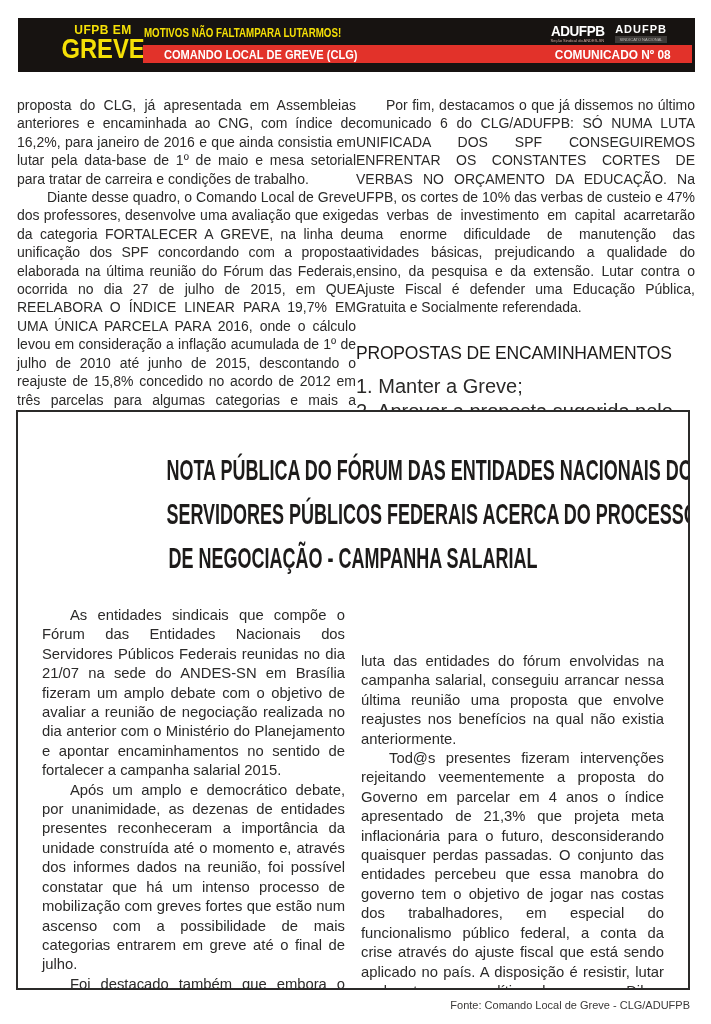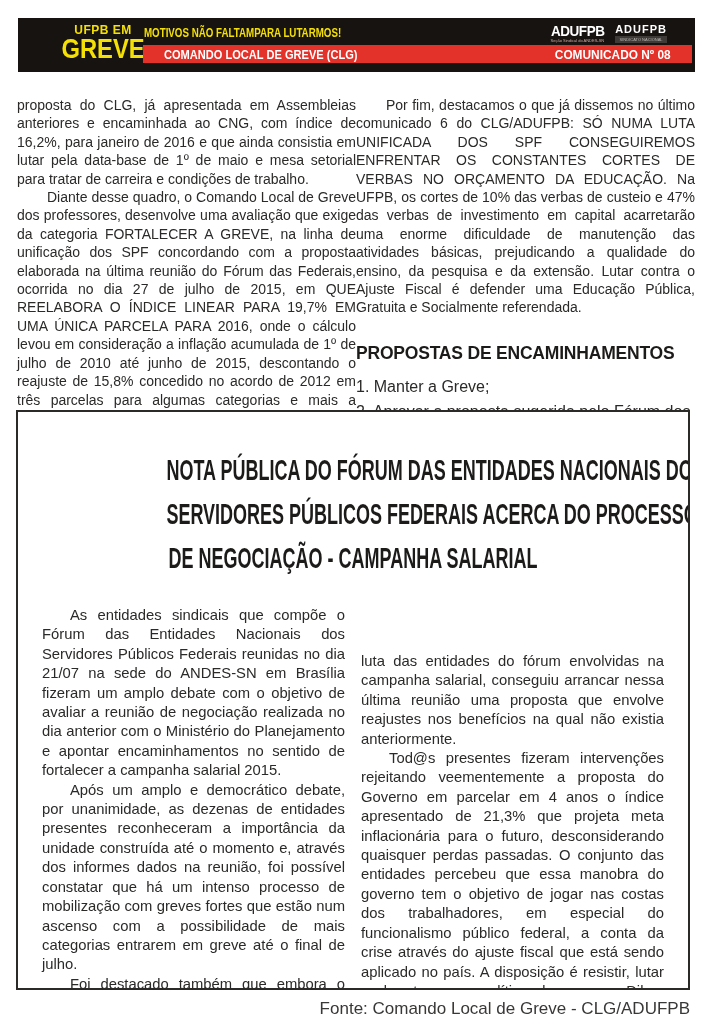--- a/index.html
+++ b/index.html
@@ -30,34 +30,34 @@
   .adufpb-tag { font-size:4px; color:#cfa9a0; white-space:nowrap; }
   .andes { text-align:center; color:#fff; }
   .andes-name { font-size:11px; font-weight:bold; letter-spacing:1px; line-height:11px; white-space:nowrap; }
   .andes-tag { margin-top:1px; background:#3d3a38; color:#b9b5b2; font-size:4px; line-height:5px;
                padding:1px 2px; white-space:nowrap; }
   
   .content { position:absolute; left:17px; right:16px; top:96px; }
   .columns { display:flex; }
   .col { flex:1; font-size:14px; line-height:18.4px; text-align:justify; }
   .indent { text-indent:30px; }
-  .heading2 { font-size:17.5px; font-weight:bold; color:#1d1b1a; margin:27px 0 12px; letter-spacing:-.2px; }
-  .enc-item { font-size:16px; line-height:25px; text-align:left; }
+  .heading2 { font-size:17.5px; font-weight:normal; color:#1d1b1a; margin:27px 0 12px; letter-spacing:-.2px; }
+  .enc-item { font-size:20px; line-height:25px; text-align:left; }
   
   .nota-box { position:absolute; left:16px; top:410px; width:674px; height:580px;
               border:2px solid #2b2a29; background:#fff; padding:36px 24px 0; overflow:hidden; }
   .nota-title { text-align:center; font-weight:bold; color:#1d1b1a; font-size:30px; line-height:44px;
                 transform:scaleX(.6); transform-origin:center top; }
   .nota-title div { white-space:nowrap; }
   .nota-cols { display:flex; gap:16px; margin-top:26px; }
   .nota-col { flex:1; font-size:14.8px; line-height:19.4px; text-align:justify; }
   .nota-col p { text-indent:28px; }
   .nota-col p.noindent { text-indent:0;margin-top:46px; }
   
-  .footer { position:absolute; right:21px; top:999px; font-size:17px; color:#3a3837; }
+  .footer { position:absolute; right:21px; top:999px; font-size:11px; color:#3a3837; }
 </style>
 </head>
 <body>
 
 <div class="page">
 
   <div class="masthead">
     <div class="logo-block">
       <div class="logo-top">UFPB EM</div>
       <div class="logo-main">GREVE</div>

